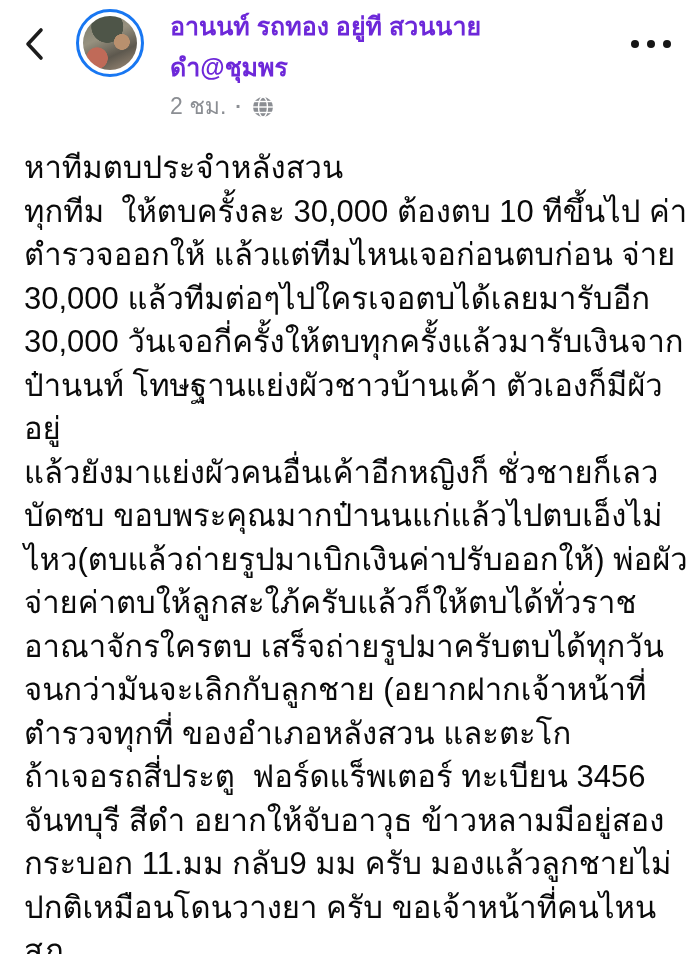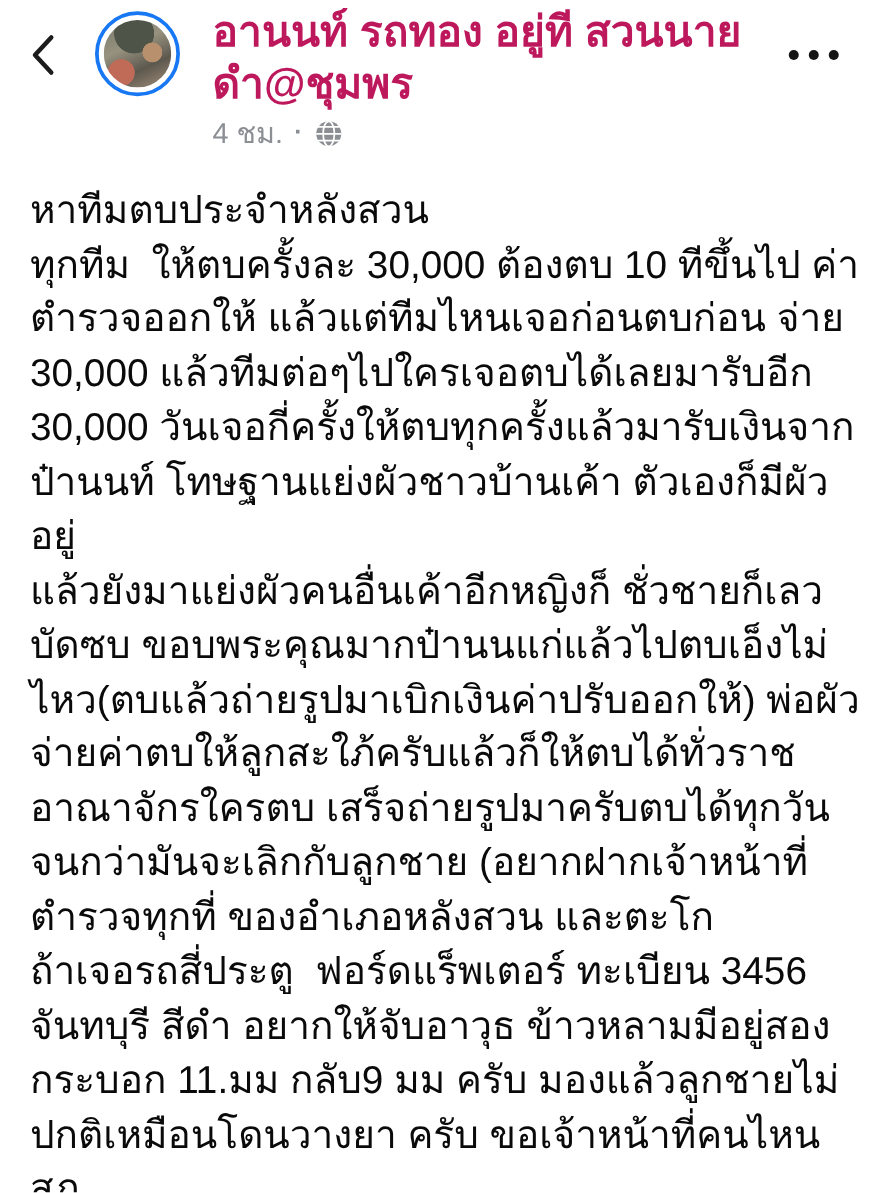--- a/index.html
+++ b/index.html
@@ -69,24 +69,24 @@
       radial-gradient(circle at 45% 20%, #4e5548 0 30%, rgba(0,0,0,0) 31%),
       linear-gradient(155deg, #767a6c 0%, #97917f 38%, #5d584e 68%, #a3907c 100%);
   }
   .header-text {
     position: absolute;
     left: 170px;
     top: 6px;
     width: 452px;
   }
   .profile-name {
-    font-size: 34px;
+    font-size: 25px;
     font-weight: bold;
     line-height: 41px;
-    color: #be185d;
+    color: #6d28d9;
     white-space: pre-line;
     cursor: pointer;
   }
   .meta-row {
     margin-top: 5px;
     display: flex;
     align-items: center;
     gap: 9px;
     color: #8b8e93;
     font-size: 23px;
@@ -150,21 +150,21 @@
     </button>
 
     <div class="avatar-ring">
       <div class="avatar-photo"></div>
     </div>
 
     <div class="header-text">
       <div class="profile-name">อานนท์ รถทอง อยู่ที สวนนาย
 ดำ@ชุมพร</div>
       <div class="meta-row">
-        <span>4 ชม.</span>
+        <span>2 ชม.</span>
         <span class="meta-sep">·</span>
         <svg class="globe-icon-svg" width="24" height="24" viewBox="0 0 24 24">
           <circle cx="12" cy="12" r="10" fill="#8b8e93"></circle>
           <g stroke="#ffffff" stroke-width="1.4" fill="none">
             <ellipse cx="12" cy="12" rx="4.5" ry="10"></ellipse>
             <line x1="2" y1="12" x2="22" y2="12"></line>
             <line x1="3.2" y1="6.5" x2="20.8" y2="6.5"></line>
             <line x1="3.2" y1="17.5" x2="20.8" y2="17.5"></line>
           </g>
         </svg>

